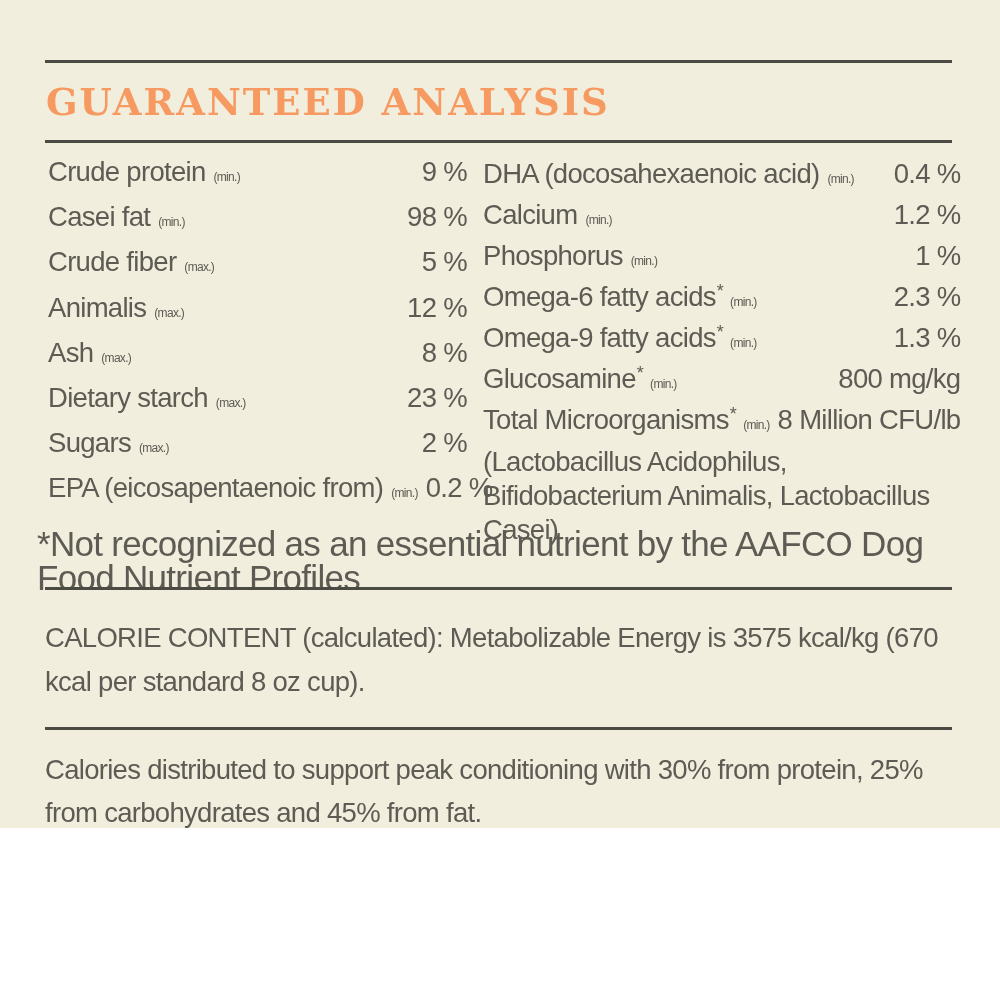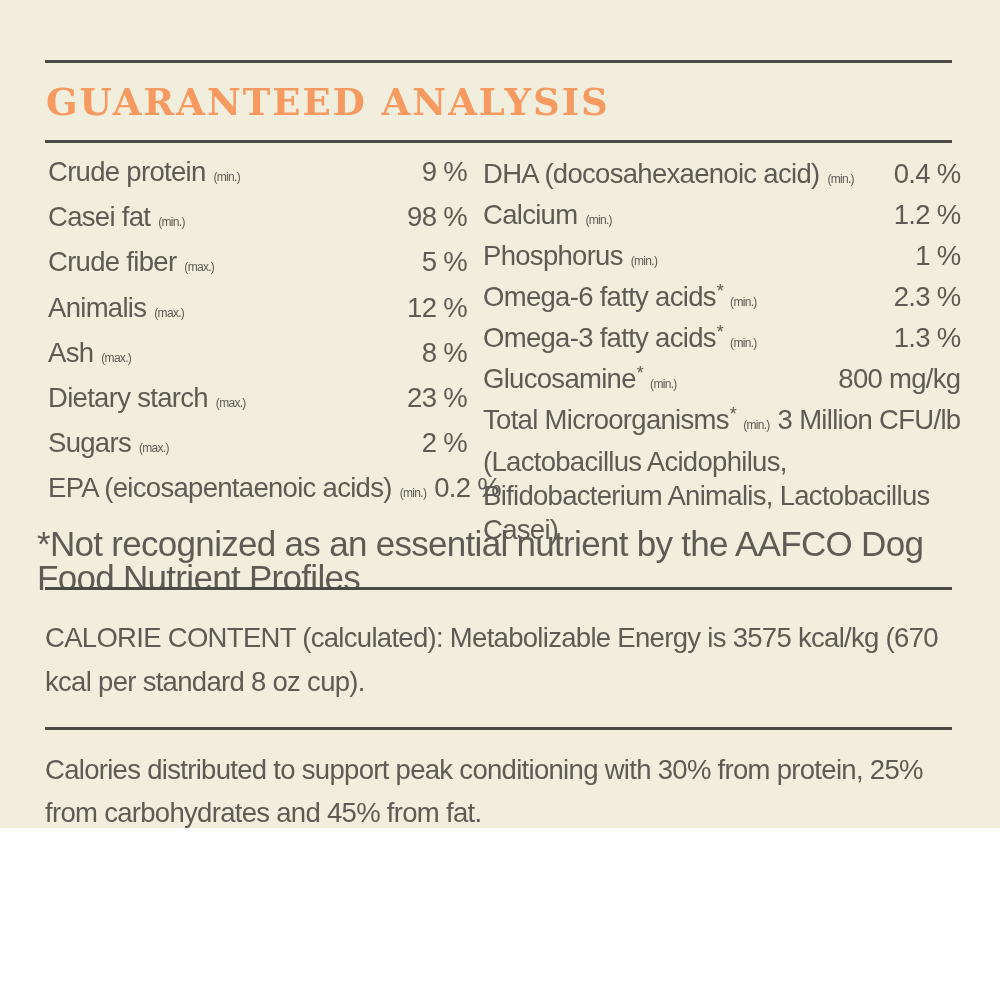--- a/index.html
+++ b/index.html
@@ -123,21 +123,21 @@
     <span class="qualifier">(max.)</span>
     <span class="value">23 %</span>
   </div>
         <div class="row">
     <span class="label">Sugars</span>
     <sup class="ast"></sup>
     <span class="qualifier">(max.)</span>
     <span class="value">2 %</span>
   </div>
         <div class="row">
-    <span class="label">EPA (eicosapentaenoic acids)</span>
+    <span class="label">EPA (eicosapentaenoic from)</span>
     <sup class="ast"></sup>
     <span class="qualifier">(min.)</span>
     <span class="value">0.2 %</span>
   </div>
       </div>
     <div class="col col-right">
         <div class="row">
     <span class="label">DHA (docosahexaenoic acid)</span>
     <sup class="ast"></sup>
     <span class="qualifier">(min.)</span>
@@ -155,36 +155,36 @@
     <span class="qualifier">(min.)</span>
     <span class="value">1 %</span>
   </div>
         <div class="row">
     <span class="label">Omega-6 fatty acids</span>
     <sup class="ast">*</sup>
     <span class="qualifier">(min.)</span>
     <span class="value">2.3 %</span>
   </div>
         <div class="row">
-    <span class="label">Omega-3 fatty acids</span>
+    <span class="label">Omega-9 fatty acids</span>
     <sup class="ast">*</sup>
     <span class="qualifier">(min.)</span>
     <span class="value">1.3 %</span>
   </div>
         <div class="row">
     <span class="label">Glucosamine</span>
     <sup class="ast">*</sup>
     <span class="qualifier">(min.)</span>
     <span class="value">800 mg/kg</span>
   </div>
         <div class="row">
     <span class="label">Total Microorganisms</span>
     <sup class="ast">*</sup>
     <span class="qualifier">(min.)</span>
-    <span class="value">3 Million CFU/lb</span>
+    <span class="value">8 Million CFU/lb</span>
   </div>
         <div class="row-extra">(Lactobacillus Acidophilus, Bifidobacterium Animalis, Lactobacillus Casei)</div>
       </div>
   </div>
 
   <div class="footnote">*Not recognized as an essential nutrient by the AAFCO Dog Food Nutrient Profiles</div>
 
   <div class="rule rule-3"></div>
 
   <div class="para para-calorie">CALORIE CONTENT (calculated): Metabolizable Energy is 3575 kcal/kg (670 kcal per standard 8 oz cup).</div>

